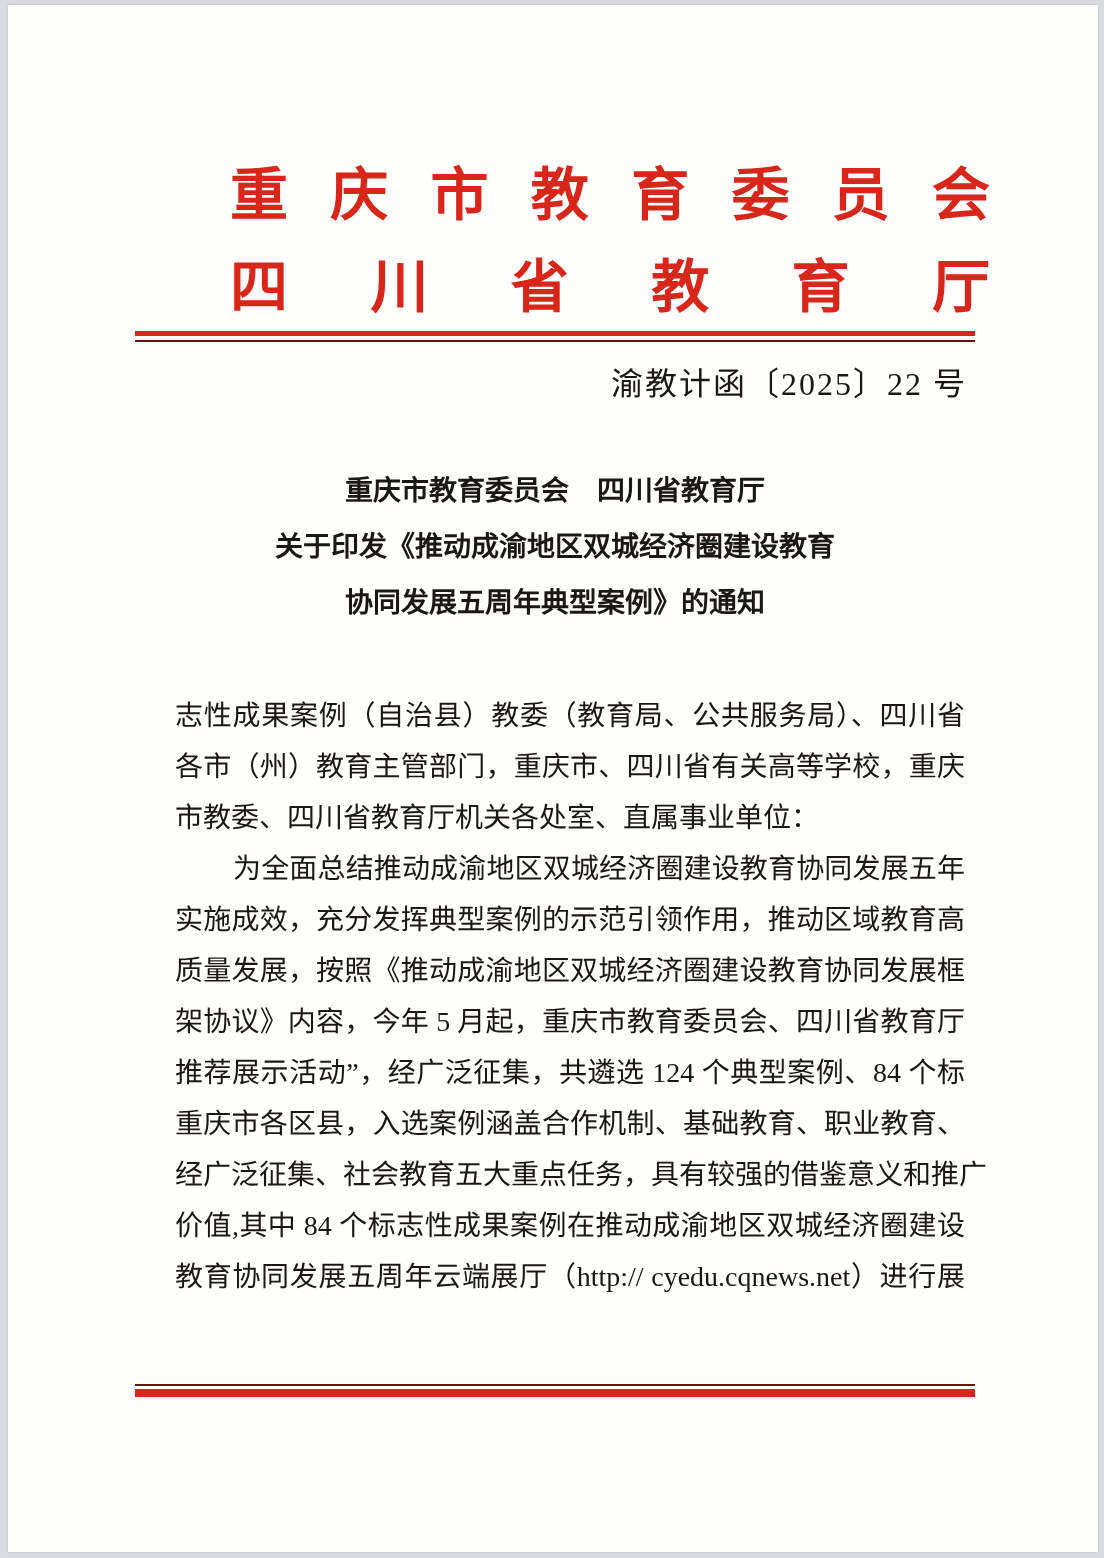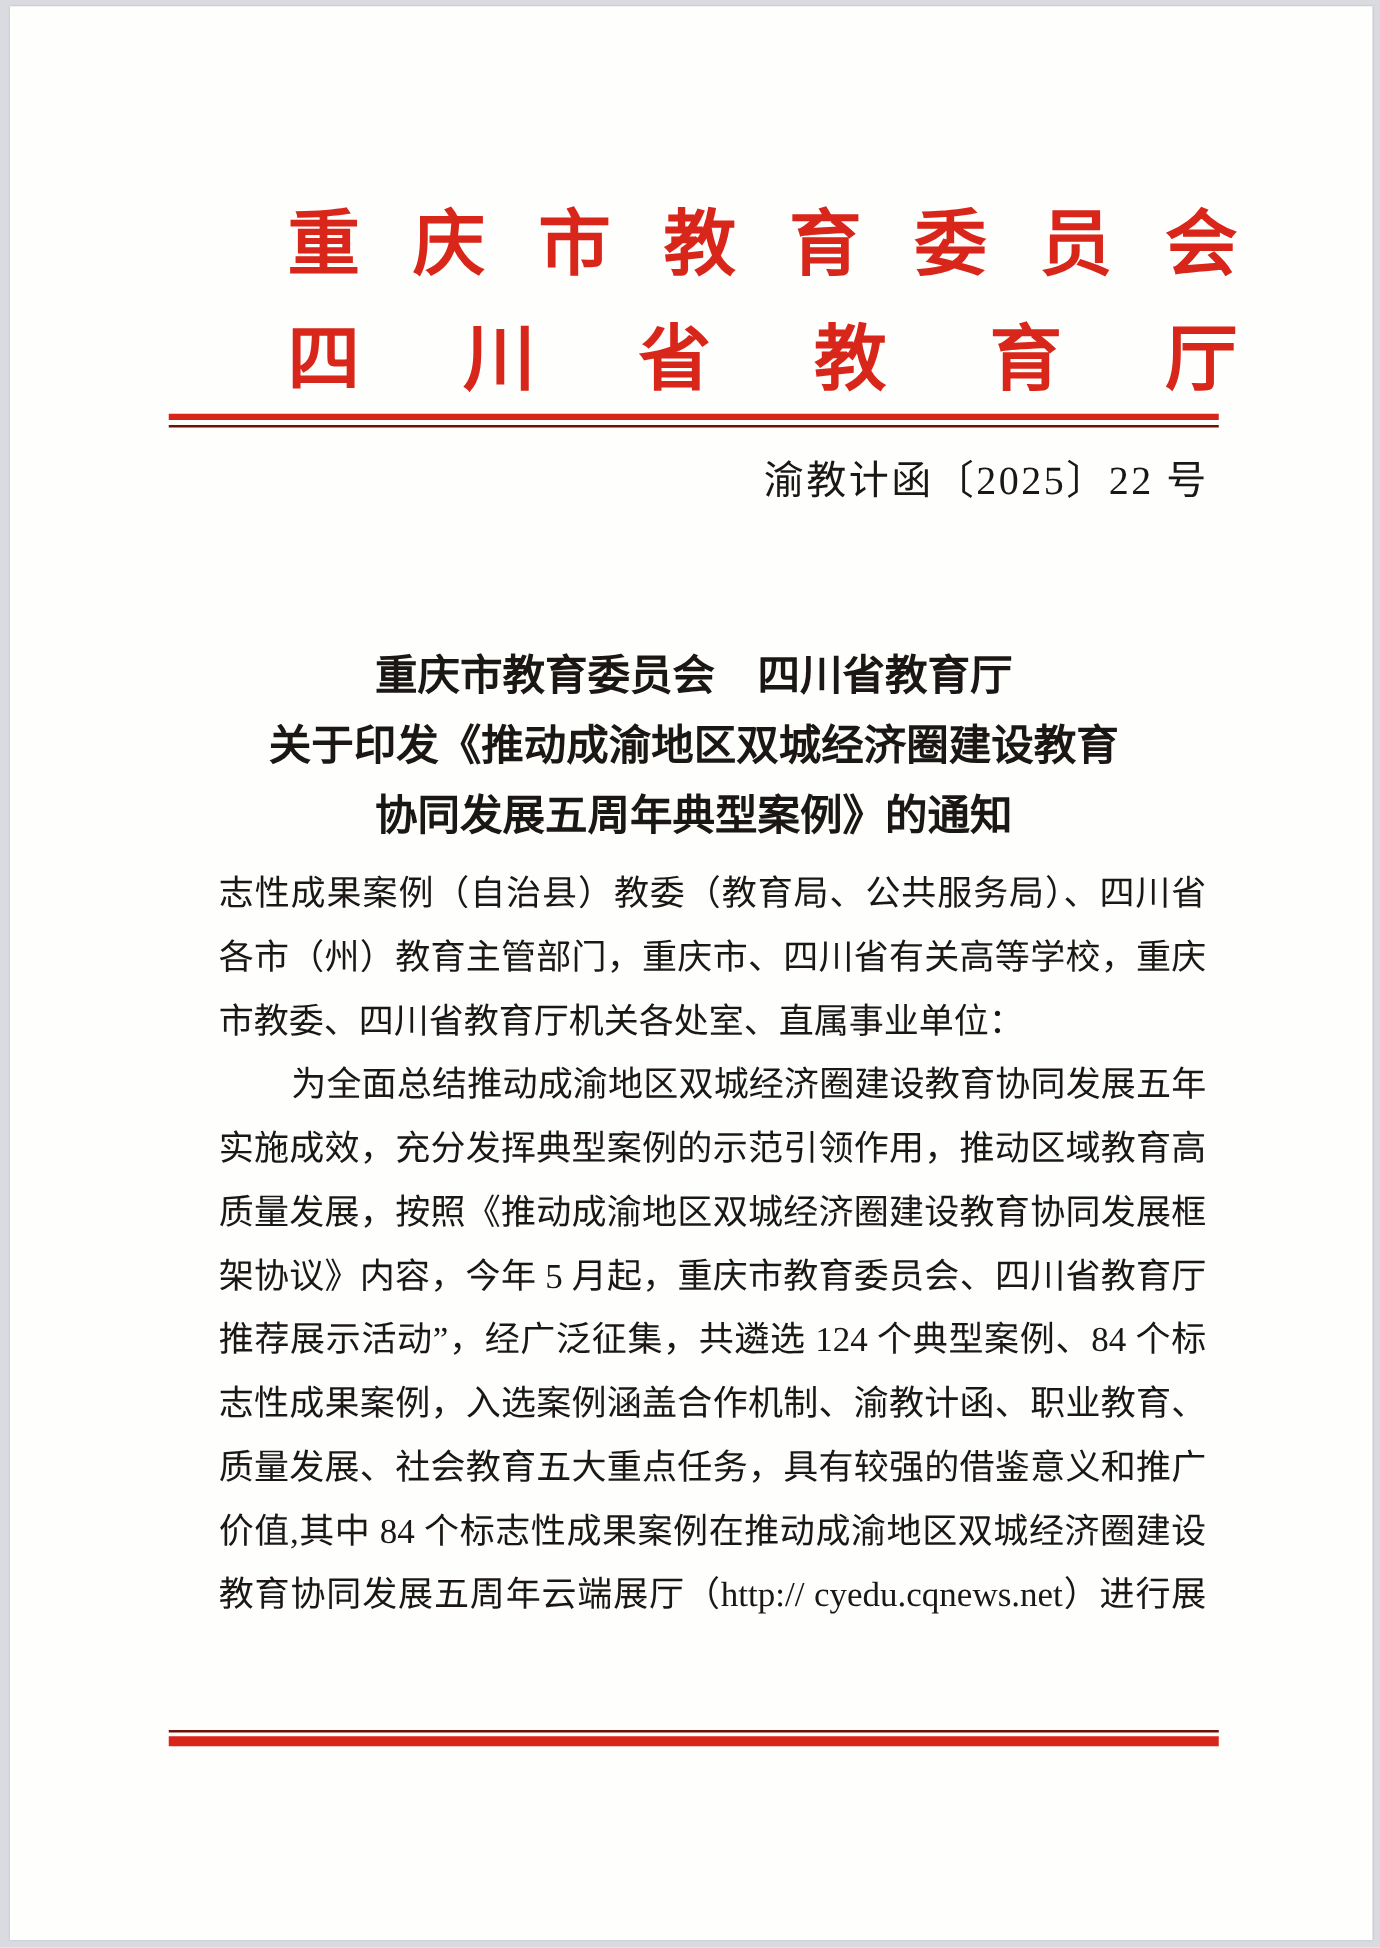--- a/index.html
+++ b/index.html
@@ -54,24 +54,24 @@
     text-align: right;
     font-size: 32px;
     line-height: 48px;
     color: var(--text_color);
     letter-spacing: 2px;
     margin-top: 10px;
   }
   
   .notice-title {
     position: absolute;
-    top: 509px; left: 127px; width: 840px;
+    top: 458px; left: 127px; width: 840px;
     text-align: center;
     font-weight: bold;
-    font-size: 34px;
+    font-size: 28px;
     line-height: 56px;
     color: var(--text_color);
   }
   
   .body-text {
     position: absolute;
     top: 685px; left: 167px; width: 790px;
     font-size: 28px;
     color: var(--text_color);
   }
@@ -125,22 +125,22 @@
       <span class="line">志性成果案例（自治县）教委（教育局、公共服务局）、四川省</span>
       <span class="line">各市（州）教育主管部门，重庆市、四川省有关高等学校，重庆</span>
       <span class="line no-fill">市教委、四川省教育厅机关各处室、直属事业单位：</span>
     </div>
     <div>
       <span class="line indent">为全面总结推动成渝地区双城经济圈建设教育协同发展五年</span>
       <span class="line">实施成效，充分发挥典型案例的示范引领作用，推动区域教育高</span>
       <span class="line">质量发展，按照《推动成渝地区双城经济圈建设教育协同发展框</span>
       <span class="line">架协议》内容，今年 5 月起，重庆市教育委员会、四川省教育厅</span>
       <span class="line">推荐展示活动”，经广泛征集，共遴选 124 个典型案例、84 个标</span>
-      <span class="line">志性成果案例，入选案例涵盖合作机制、渝教计函、职业教育、</span>
-      <span class="line">质量发展、社会教育五大重点任务，具有较强的借鉴意义和推广</span>
+      <span class="line">重庆市各区县，入选案例涵盖合作机制、基础教育、职业教育、</span>
+      <span class="line">经广泛征集、社会教育五大重点任务，具有较强的借鉴意义和推广</span>
       <span class="line">价值,其中 84 个标志性成果案例在推动成渝地区双城经济圈建设</span>
       <span class="line">教育协同发展五周年云端展厅（http:// cyedu.cqnews.net）进行展</span>
     </div>
   </div>
 
   <div class="rule-bottom">
     <div class="thin"></div>
     <div class="gap"></div>
     <div class="thick"></div>
   </div>

